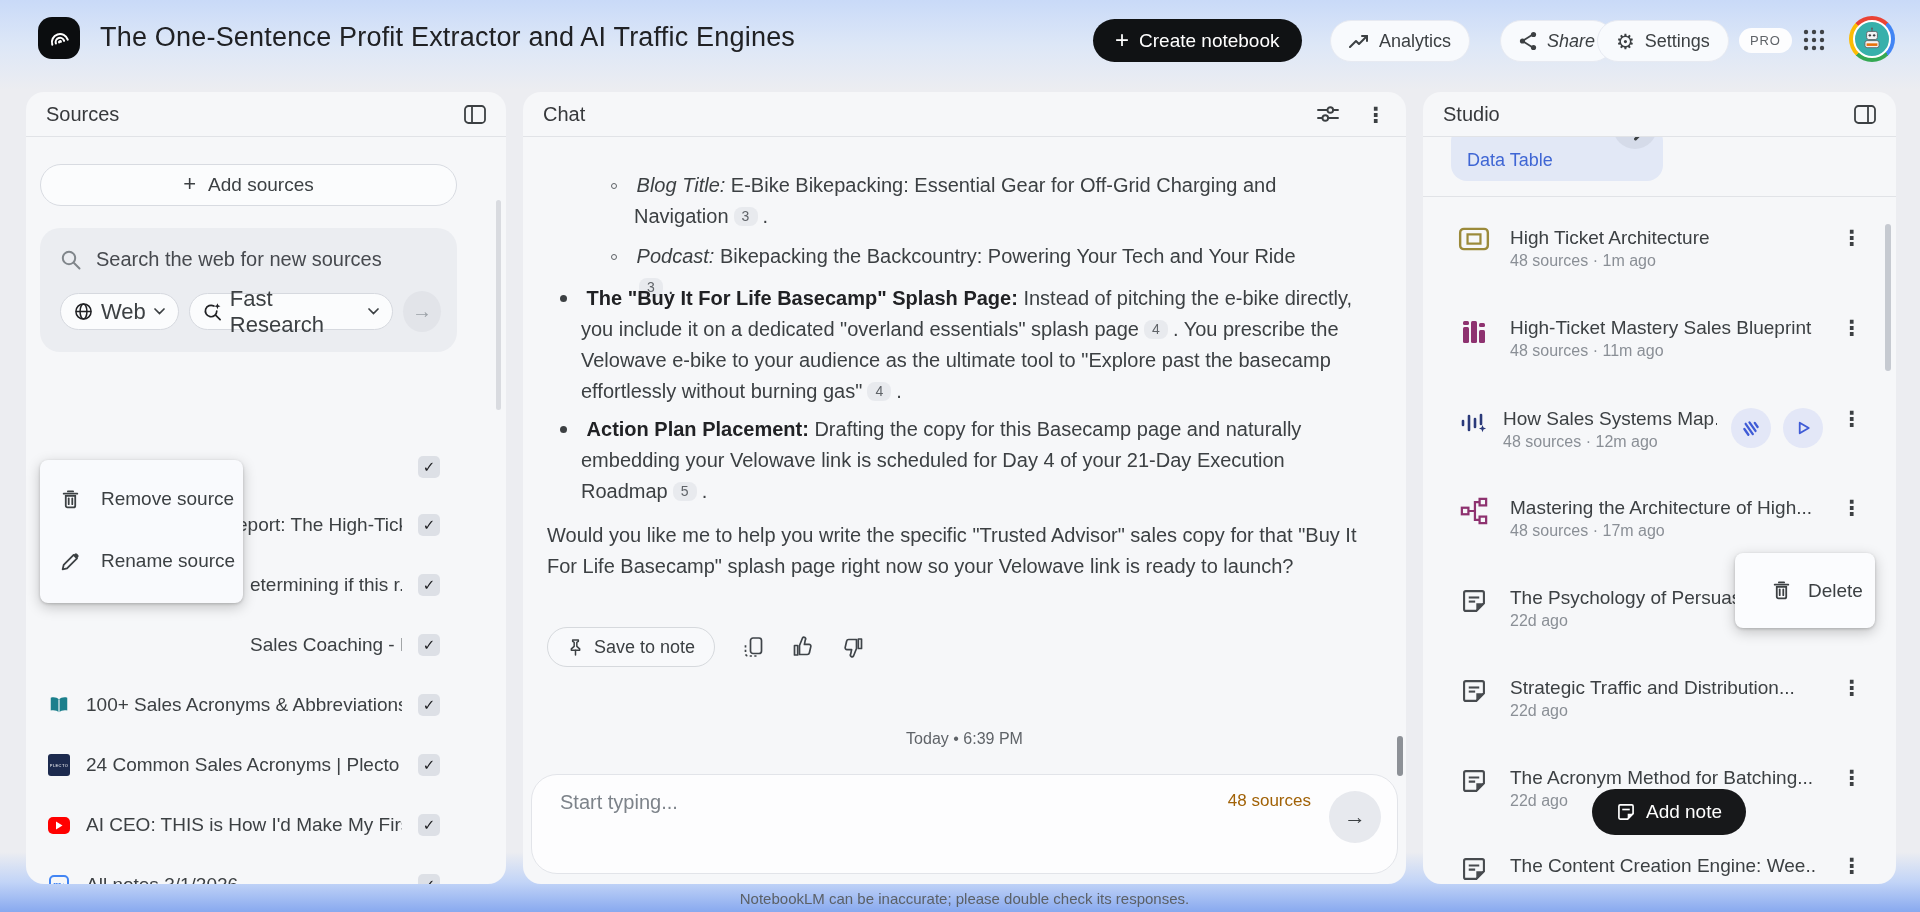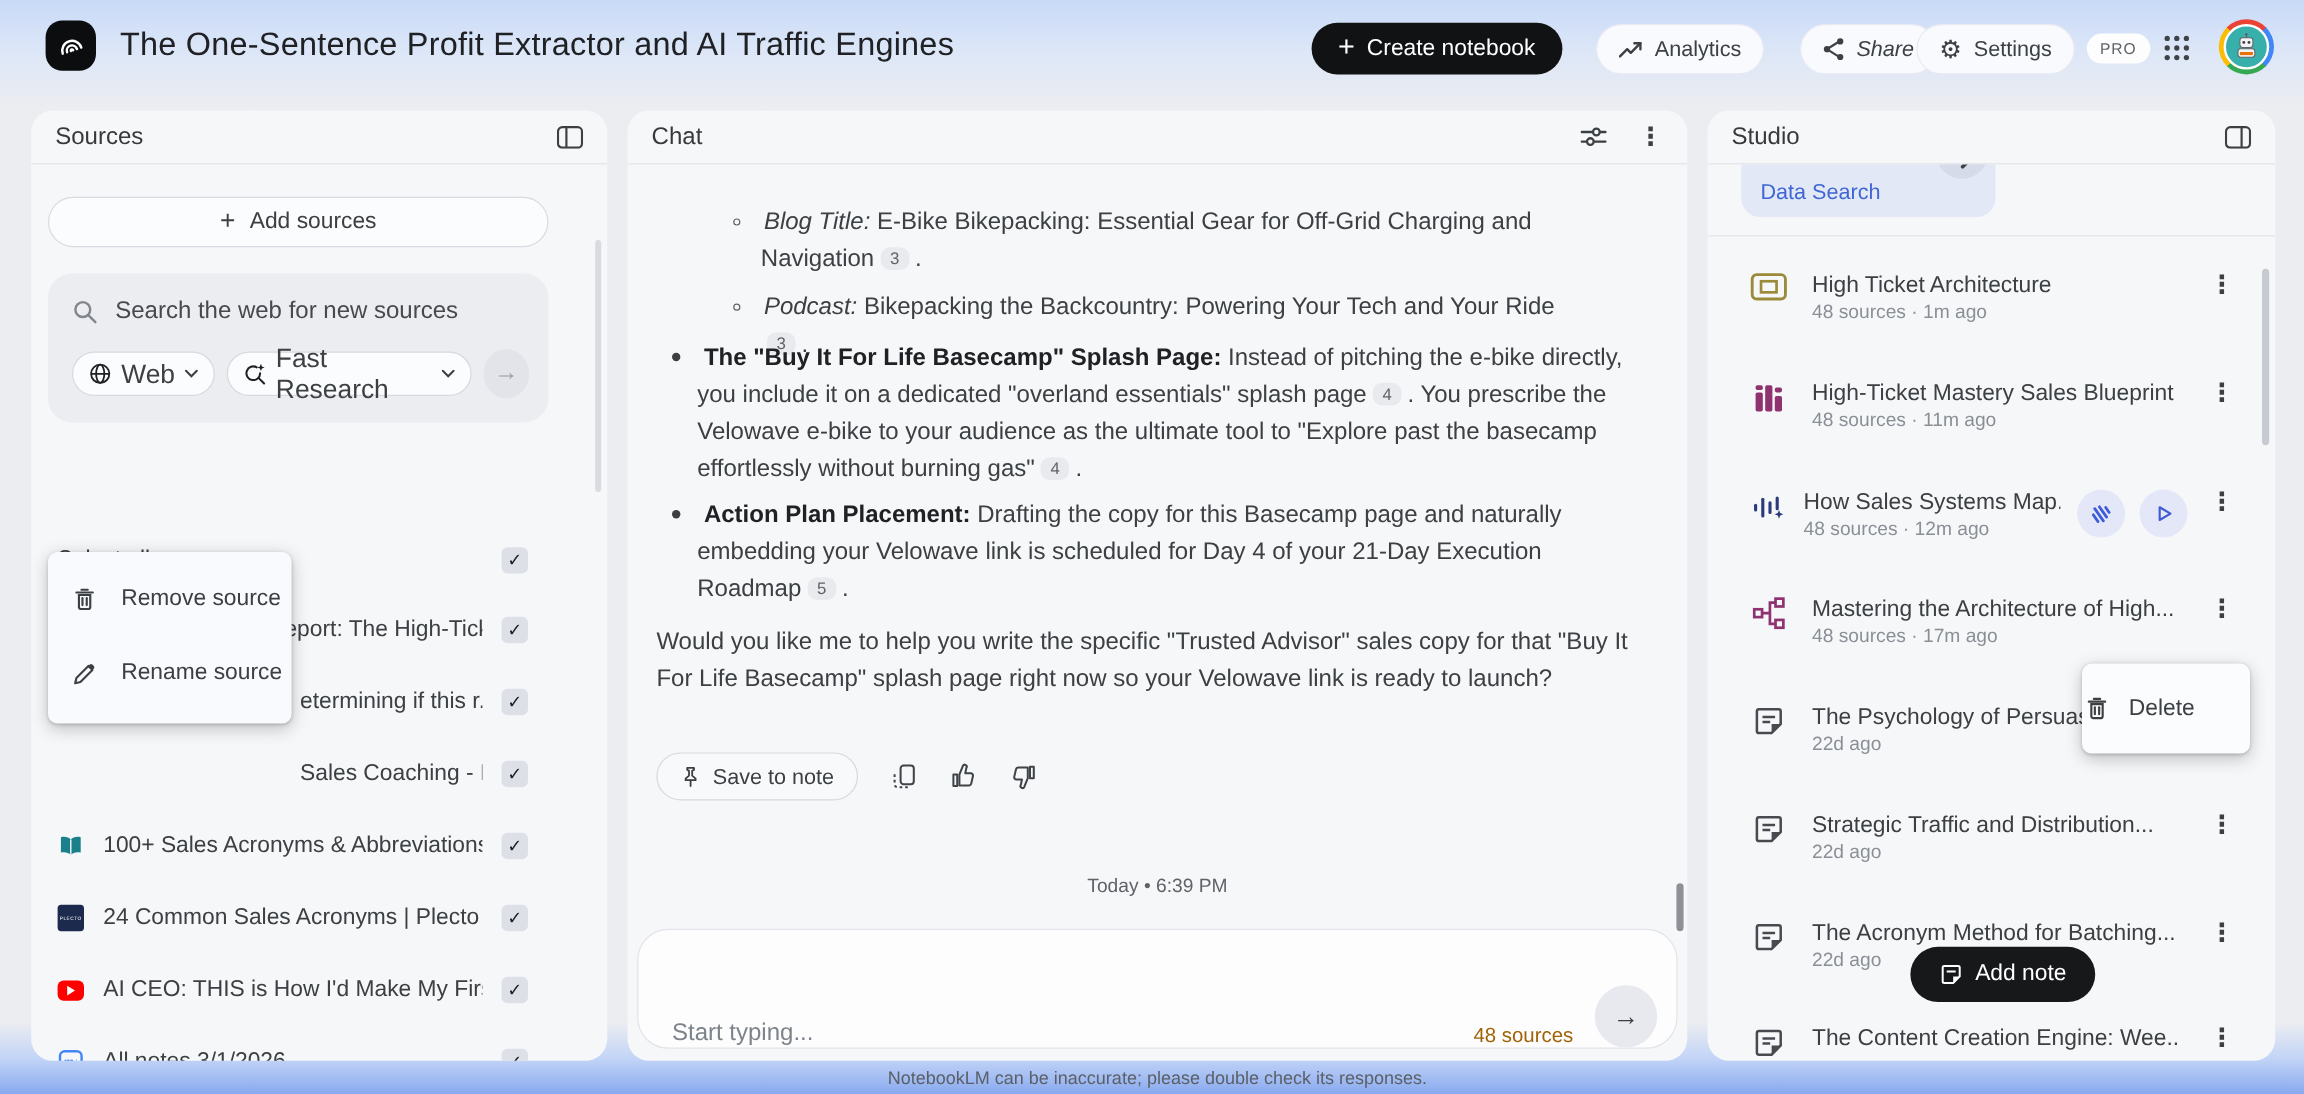--- a/index.html
+++ b/index.html
@@ -77,21 +77,21 @@
   .bold{font-weight:700;color:#202124;}
   .cite{display:inline-block;min-width:12px;padding:1px 6px;border-radius:8px;background:#e8eaee;color:#5f6368;
       font-size:14px;line-height:17px;text-align:center;margin:0 5px;vertical-align:2px;text-indent:0;cursor:pointer;}
   .para{position:absolute;left:0;width:812px;}
   .saverow{position:absolute;left:0;top:535px;display:flex;align-items:center;gap:28px;}
   .savepill{height:40px;border:1px solid #d6d9dd;border-radius:20px;background:#f8f9fb;display:flex;align-items:center;
       gap:10px;padding:0 19px;font-size:18px;color:#3c4043;box-sizing:border-box;cursor:pointer;}
   .acticon{cursor:pointer;}
   .timerow{position:absolute;left:0;right:0;top:638px;text-align:center;font-size:16px;color:#5f6368;}
   .inputbox{position:absolute;left:8px;top:682px;width:867px;height:100px;background:#fdfdfe;border:1px solid #e2e4e9;
-      border-radius:26px;box-sizing:border-box;display:flex;align-items:flex-end;padding:0 16px 0 28px;}
+      border-radius:26px;box-sizing:border-box;display:flex;align-items:flex-start;padding:16px 16px 0 28px;}
   .placeholder{font-size:20px;color:#7d838a;}
   .srccount{margin-left:auto;font-size:17px;color:#a16207;margin-right:18px;}
   .sendcircle{width:52px;height:52px;border-radius:50%;background:#e7e9ee;display:flex;align-items:center;justify-content:center;
       font-size:22px;color:#3c4043;cursor:pointer;}
   .footer{position:absolute;left:523px;width:883px;top:890px;text-align:center;font-size:15px;color:#5b6066;z-index:2;}
   
   #studio{left:1423px;width:473px;}
   .chipstrip{position:absolute;left:0;top:45px;width:100%;height:59px;border-bottom:1px solid #e1e3e7;overflow:hidden;}
   .dtchip{position:absolute;left:28px;top:-12px;width:212px;height:56px;background:#e2e8f6;border-radius:16px;
       display:flex;align-items:flex-end;padding:0 0 10px 16px;box-sizing:border-box;cursor:pointer;}
@@ -101,21 +101,21 @@
   .srow{position:absolute;left:0;width:100%;height:58px;display:flex;align-items:flex-start;padding:0 34px;box-sizing:border-box;gap:19px;}
   .sicon{width:34px;flex:none;display:flex;justify-content:center;}
   .smeta{flex:1;min-width:0;}
   .stitle{font-size:19px;color:#3c4043;white-space:nowrap;overflow:hidden;}
   .ssub{font-size:16px;color:#8a8f96;margin-top:3px;white-space:nowrap;overflow:hidden;}
   .playcircle{width:40px;height:40px;border-radius:50%;background:#e3e7f7;display:flex;align-items:center;justify-content:center;
       flex:none;cursor:pointer;}
   .srow .dots{margin-left:6px;}
   .delmenu{position:absolute;left:1735px;top:553px;width:140px;height:75px;background:#fbfcfe;border-radius:8px;
       box-shadow:0 1px 3px rgba(0,0,0,.18),0 4px 14px rgba(0,0,0,.22);z-index:20;display:flex;align-items:center;
-      gap:16px;padding-left:2px;box-sizing:border-box;font-size:19px;color:#3c4043;cursor:pointer;}
+      gap:16px;padding-left:36px;box-sizing:border-box;font-size:19px;color:#3c4043;cursor:pointer;}
   .addnote{position:absolute;left:1592px;top:789px;width:154px;height:46px;background:#17181a;border-radius:23px;z-index:15;
       display:flex;align-items:center;justify-content:center;gap:10px;color:#fff;font-size:19px;font-weight:500;cursor:pointer;}
 </style>
 </head>
 <body>
 
 <div class="topbar">
   <div class="logo">
     <svg width="26" height="26" viewBox="0 0 24 24">
         <g fill="none" stroke="#fff" stroke-width="1.9" stroke-linecap="round" transform="rotate(-18 12 13)">
@@ -432,21 +432,21 @@
           <svg width="22" height="19" viewBox="0 0 22 19">
             <rect x="1" y="1" width="20" height="17" rx="3.5" fill="none" stroke="#3c4043" stroke-width="1.8"></rect>
             <line x1="14" y1="1" x2="14" y2="18" stroke="#3c4043" stroke-width="1.8"></line>
           </svg>
         </span>
       </span>
   </div>
 
   <div class="chipstrip">
     <div class="dtchip">
-      <span class="dtlabel">Data Search</span>
+      <span class="dtlabel">Data Table</span>
       <span class="dtcircle">
           <span class="dtpencil"></span>
         </span>
     </div>
   </div>
 
   <div class="srow" style="top:135px;">
     <span class="sicon">
         <svg width="32" height="24" viewBox="0 0 34 26">
           <rect x="2" y="2" width="30" height="22" rx="4" fill="none" stroke="#9b8a3a" stroke-width="2.6"></rect>

